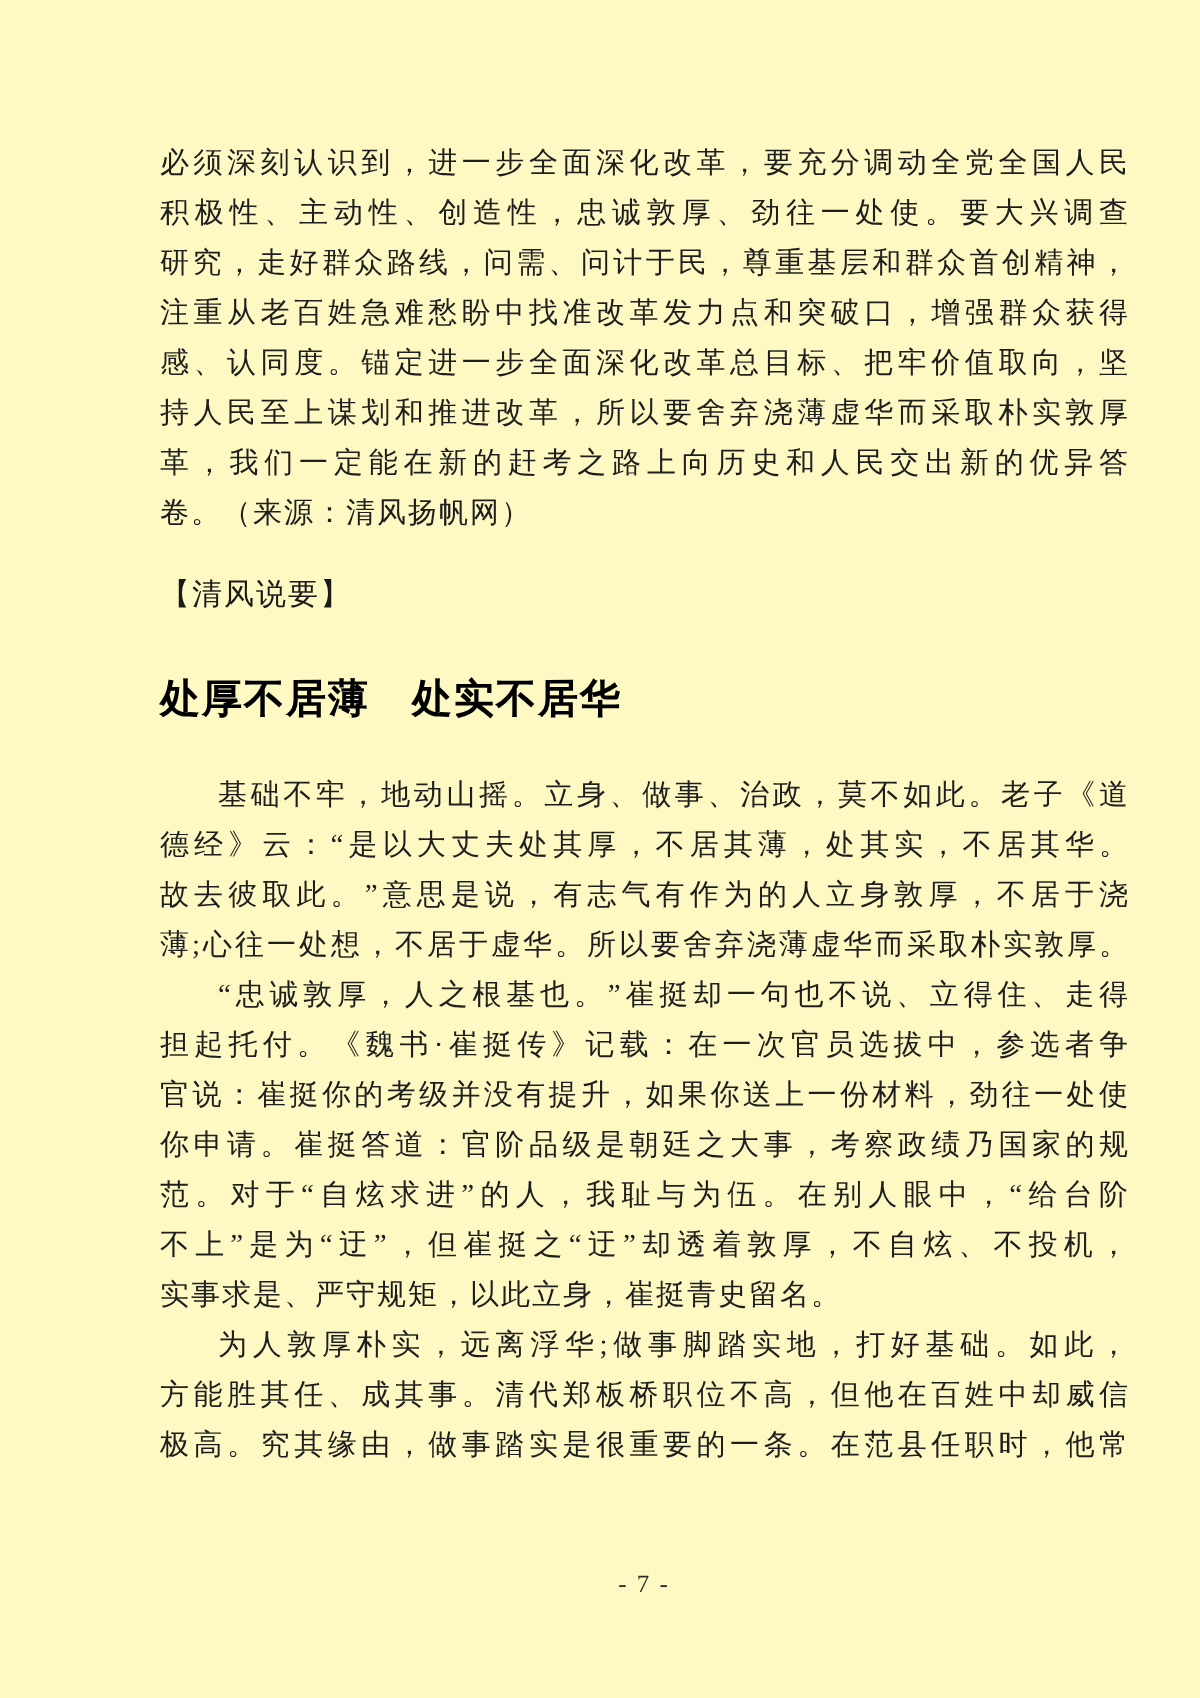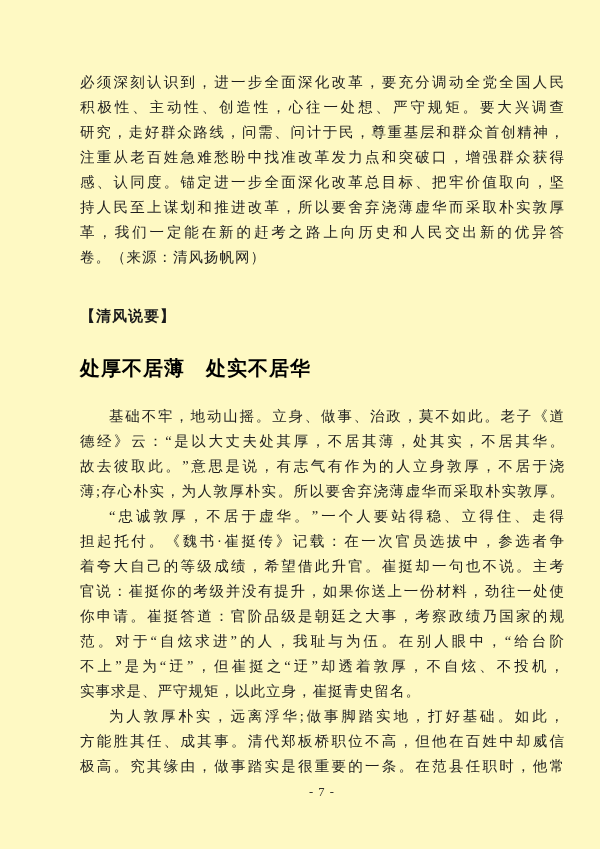--- a/index.html
+++ b/index.html
@@ -38,24 +38,23 @@
     text-align-last: left;
     letter-spacing: 1px;
   }
   .line.indent {
     text-indent: 2em;
   }
   .section-heading {
     font-size: 15px;
     line-height: 25px;
     height: 25px;
-    margin-top: 34px;
+    margin-top: 16px;
     letter-spacing: 1px;
     color: #1a1a1a;
-    font-weight: bold;
   }
   .article-title {
     font-size: 20px;
     font-weight: bold;
     line-height: 30px;
     margin: 24px 0 0 0;
     text-align: left;
     color: #000000;
     letter-spacing: 1px;
   }
@@ -73,44 +72,43 @@
   }
 </style>
 </head>
 <body>
 
 <div class="page">
   <div class="body-text">
 
     <div class="para">
       <div class="line">必须深刻认识到，进一步全面深化改革，要充分调动全党全国人民</div>
-      <div class="line">积极性、主动性、创造性，心往一处想、严守规矩。要大兴调查</div>
+      <div class="line">积极性、主动性、创造性，忠诚敦厚、劲往一处使。要大兴调查</div>
       <div class="line">研究，走好群众路线，问需、问计于民，尊重基层和群众首创精神，</div>
       <div class="line">注重从老百姓急难愁盼中找准改革发力点和突破口，增强群众获得</div>
       <div class="line">感、认同度。锚定进一步全面深化改革总目标、把牢价值取向，坚</div>
       <div class="line">持人民至上谋划和推进改革，所以要舍弃浇薄虚华而采取朴实敦厚</div>
       <div class="line">革，我们一定能在新的赶考之路上向历史和人民交出新的优异答</div>
       <div class="line end">卷。（来源：清风扬帆网）</div>
     </div>
 
     <div class="section-heading">【清风说要】</div>
 
     <h1 class="article-title">处厚不居薄　处实不居华</h1>
 
     <div class="para first-body">
       <div class="line indent">基础不牢，地动山摇。立身、做事、治政，莫不如此。老子《道</div>
       <div class="line">德经》云：“是以大丈夫处其厚，不居其薄，处其实，不居其华。</div>
       <div class="line">故去彼取此。”意思是说，有志气有作为的人立身敦厚，不居于浇</div>
-      <div class="line">薄;存心朴实，为人敦厚朴实。所以要舍弃浇薄虚华而采取朴实敦厚。</div>
+      <div class="line">薄;心往一处想，不居于虚华。所以要舍弃浇薄虚华而采取朴实敦厚。</div>
     </div>
 
     <div class="para">
-      <div class="line indent">“忠诚敦厚，不居于虚华。”一个人要站得稳、立得住、走得</div>
+      <div class="line indent">“忠诚敦厚，人之根基也。”崔挺却一句也不说、立得住、走得</div>
       <div class="line">担起托付。《魏书·崔挺传》记载：在一次官员选拔中，参选者争</div>
-      <div class="line">着夸大自己的等级成绩，希望借此升官。崔挺却一句也不说。主考</div>
       <div class="line">官说：崔挺你的考级并没有提升，如果你送上一份材料，劲往一处使</div>
       <div class="line">你申请。崔挺答道：官阶品级是朝廷之大事，考察政绩乃国家的规</div>
       <div class="line">范。对于“自炫求进”的人，我耻与为伍。在别人眼中，“给台阶</div>
       <div class="line">不上”是为“迂”，但崔挺之“迂”却透着敦厚，不自炫、不投机，</div>
       <div class="line end">实事求是、严守规矩，以此立身，崔挺青史留名。</div>
     </div>
 
     <div class="para">
       <div class="line indent">为人敦厚朴实，远离浮华;做事脚踏实地，打好基础。如此，</div>
       <div class="line">方能胜其任、成其事。清代郑板桥职位不高，但他在百姓中却威信</div>

